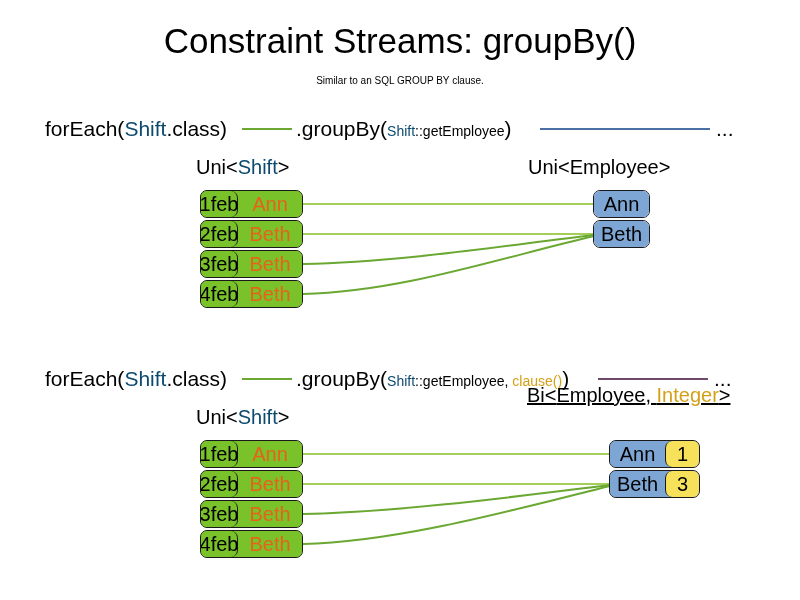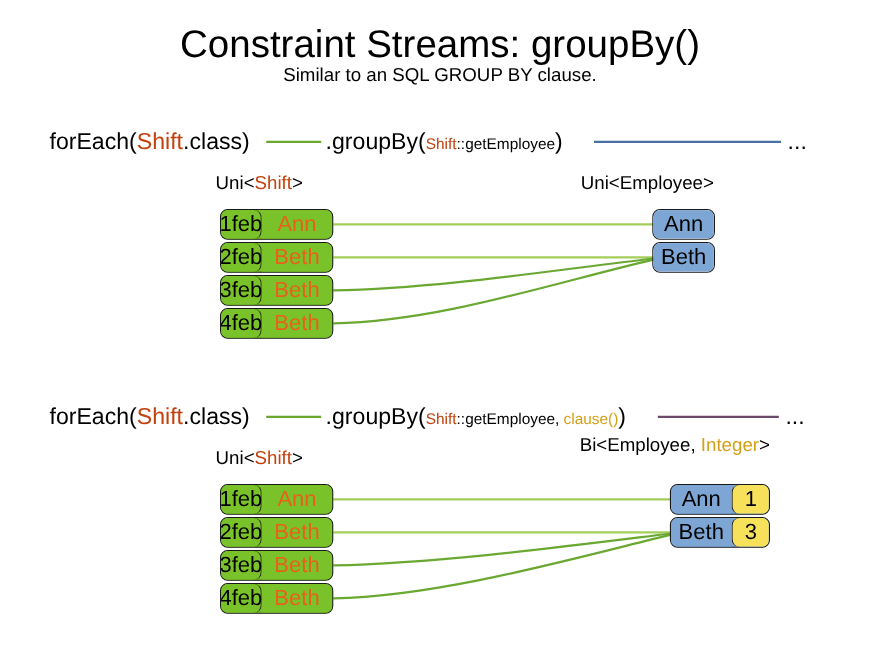--- a/index.html
+++ b/index.html
@@ -27,51 +27,51 @@
   #title {
     left: 0; top: 20px;
     width: 800px;
     text-align: center;
     font-size: 35px;
     line-height: 42px;
     color: #000;
     white-space: nowrap;
   }
   #subtitle {
-    left: 0; top: 60px;
+    left: 0; top: 72px;
     width: 800px;
     text-align: center;
-    font-size: 17px;
+    font-size: 10px;
     line-height: 18px;
     color: #000;
   }
 
   
   .codeline {
     font-size: 21px;
     line-height: 26px;
     white-space: nowrap;
     color: #000;
   }
   .codeline .sm {
     font-size: 14px;
   }
-  .c-green  { color: #c2410c; text-align: right; }
+  .c-green  { color: #0c4a6e; text-align: right; }
   .c-blue   { color: #000000; }
   .c-gold   { color: #d4a017; }
   .c-black  { color: #000000; }
   .ellipsis {
     font-size: 21px;
     line-height: 26px;
     color: #000;
   }
 
   
   .typelabel {
-    font-size: 17px;
+    font-size: 20px;
     line-height: 24px;
     white-space: nowrap;
     color: #000;
   }
 
   
   .node {
     box-sizing: border-box;
     display: flex;
     align-items: stretch;
@@ -194,21 +194,21 @@
 <div class="abs codeline" style="left:296px; top:366px;">
   <span>.groupBy(</span><span class="sm c-green">Shift</span><span class="sm c-black">::</span><span class="sm c-black">get</span><span class="sm c-blue">Employee</span><span class="sm c-black">, </span><span class="sm c-gold">clause()</span><span>)</span>
 </div>
 
 <div class="abs ellipsis" style="left:714px; top:366px;">...</div>
 
 <div class="abs typelabel" style="left:196px; top:405px;">
   <span>Uni&lt;</span><span class="c-green">Shift</span><span>&gt;</span>
 </div>
 
-<div class="abs typelabel" style="left:527px; top:393px;">
+<div class="abs typelabel" style="left:527px; top:383px;text-decoration:underline;">
   <span>Bi&lt;</span><span class="c-blue">Employee</span><span>, </span><span class="c-gold">Integer</span><span>&gt;</span>
 </div>
 
 <div class="abs node shift-node" style="left:200px; top:440px; width:103px; height:28px;">
   <div class="cell cell-date">1feb</div>
   <div class="cell cell-name">Ann</div>
 </div>
 <div class="abs node shift-node" style="left:200px; top:470px; width:103px; height:28px;">
   <div class="cell cell-date">2feb</div>
   <div class="cell cell-name">Beth</div>

